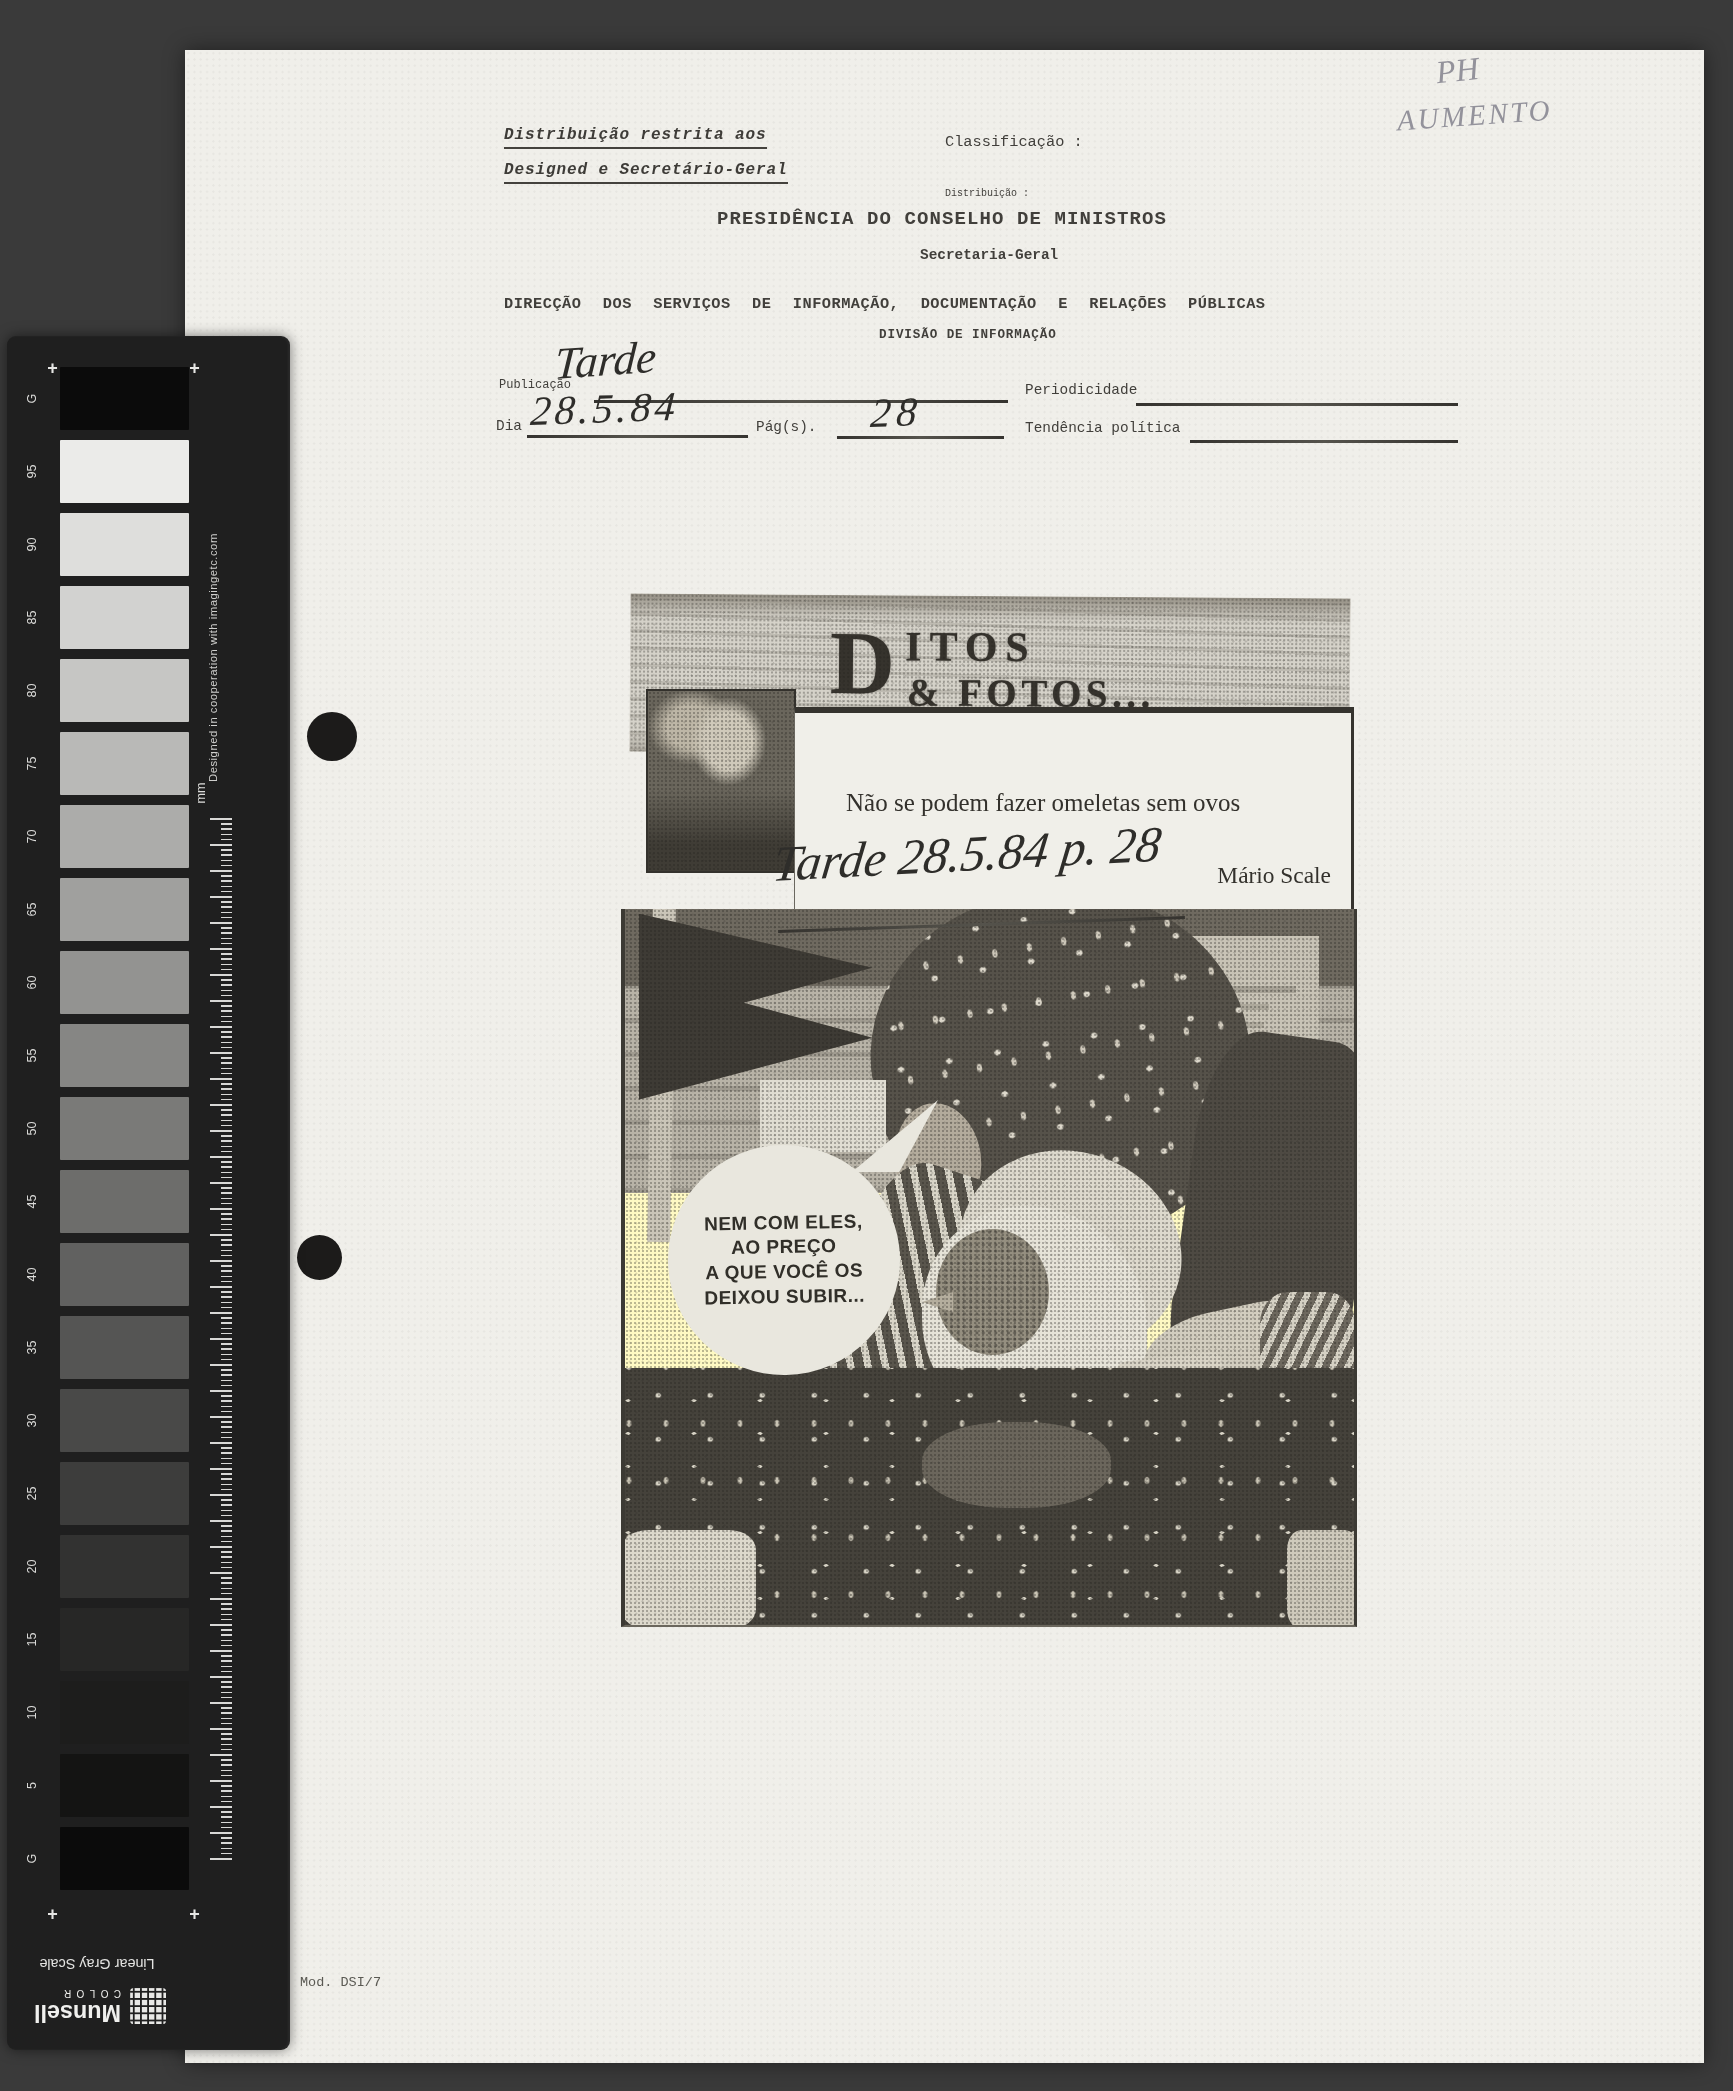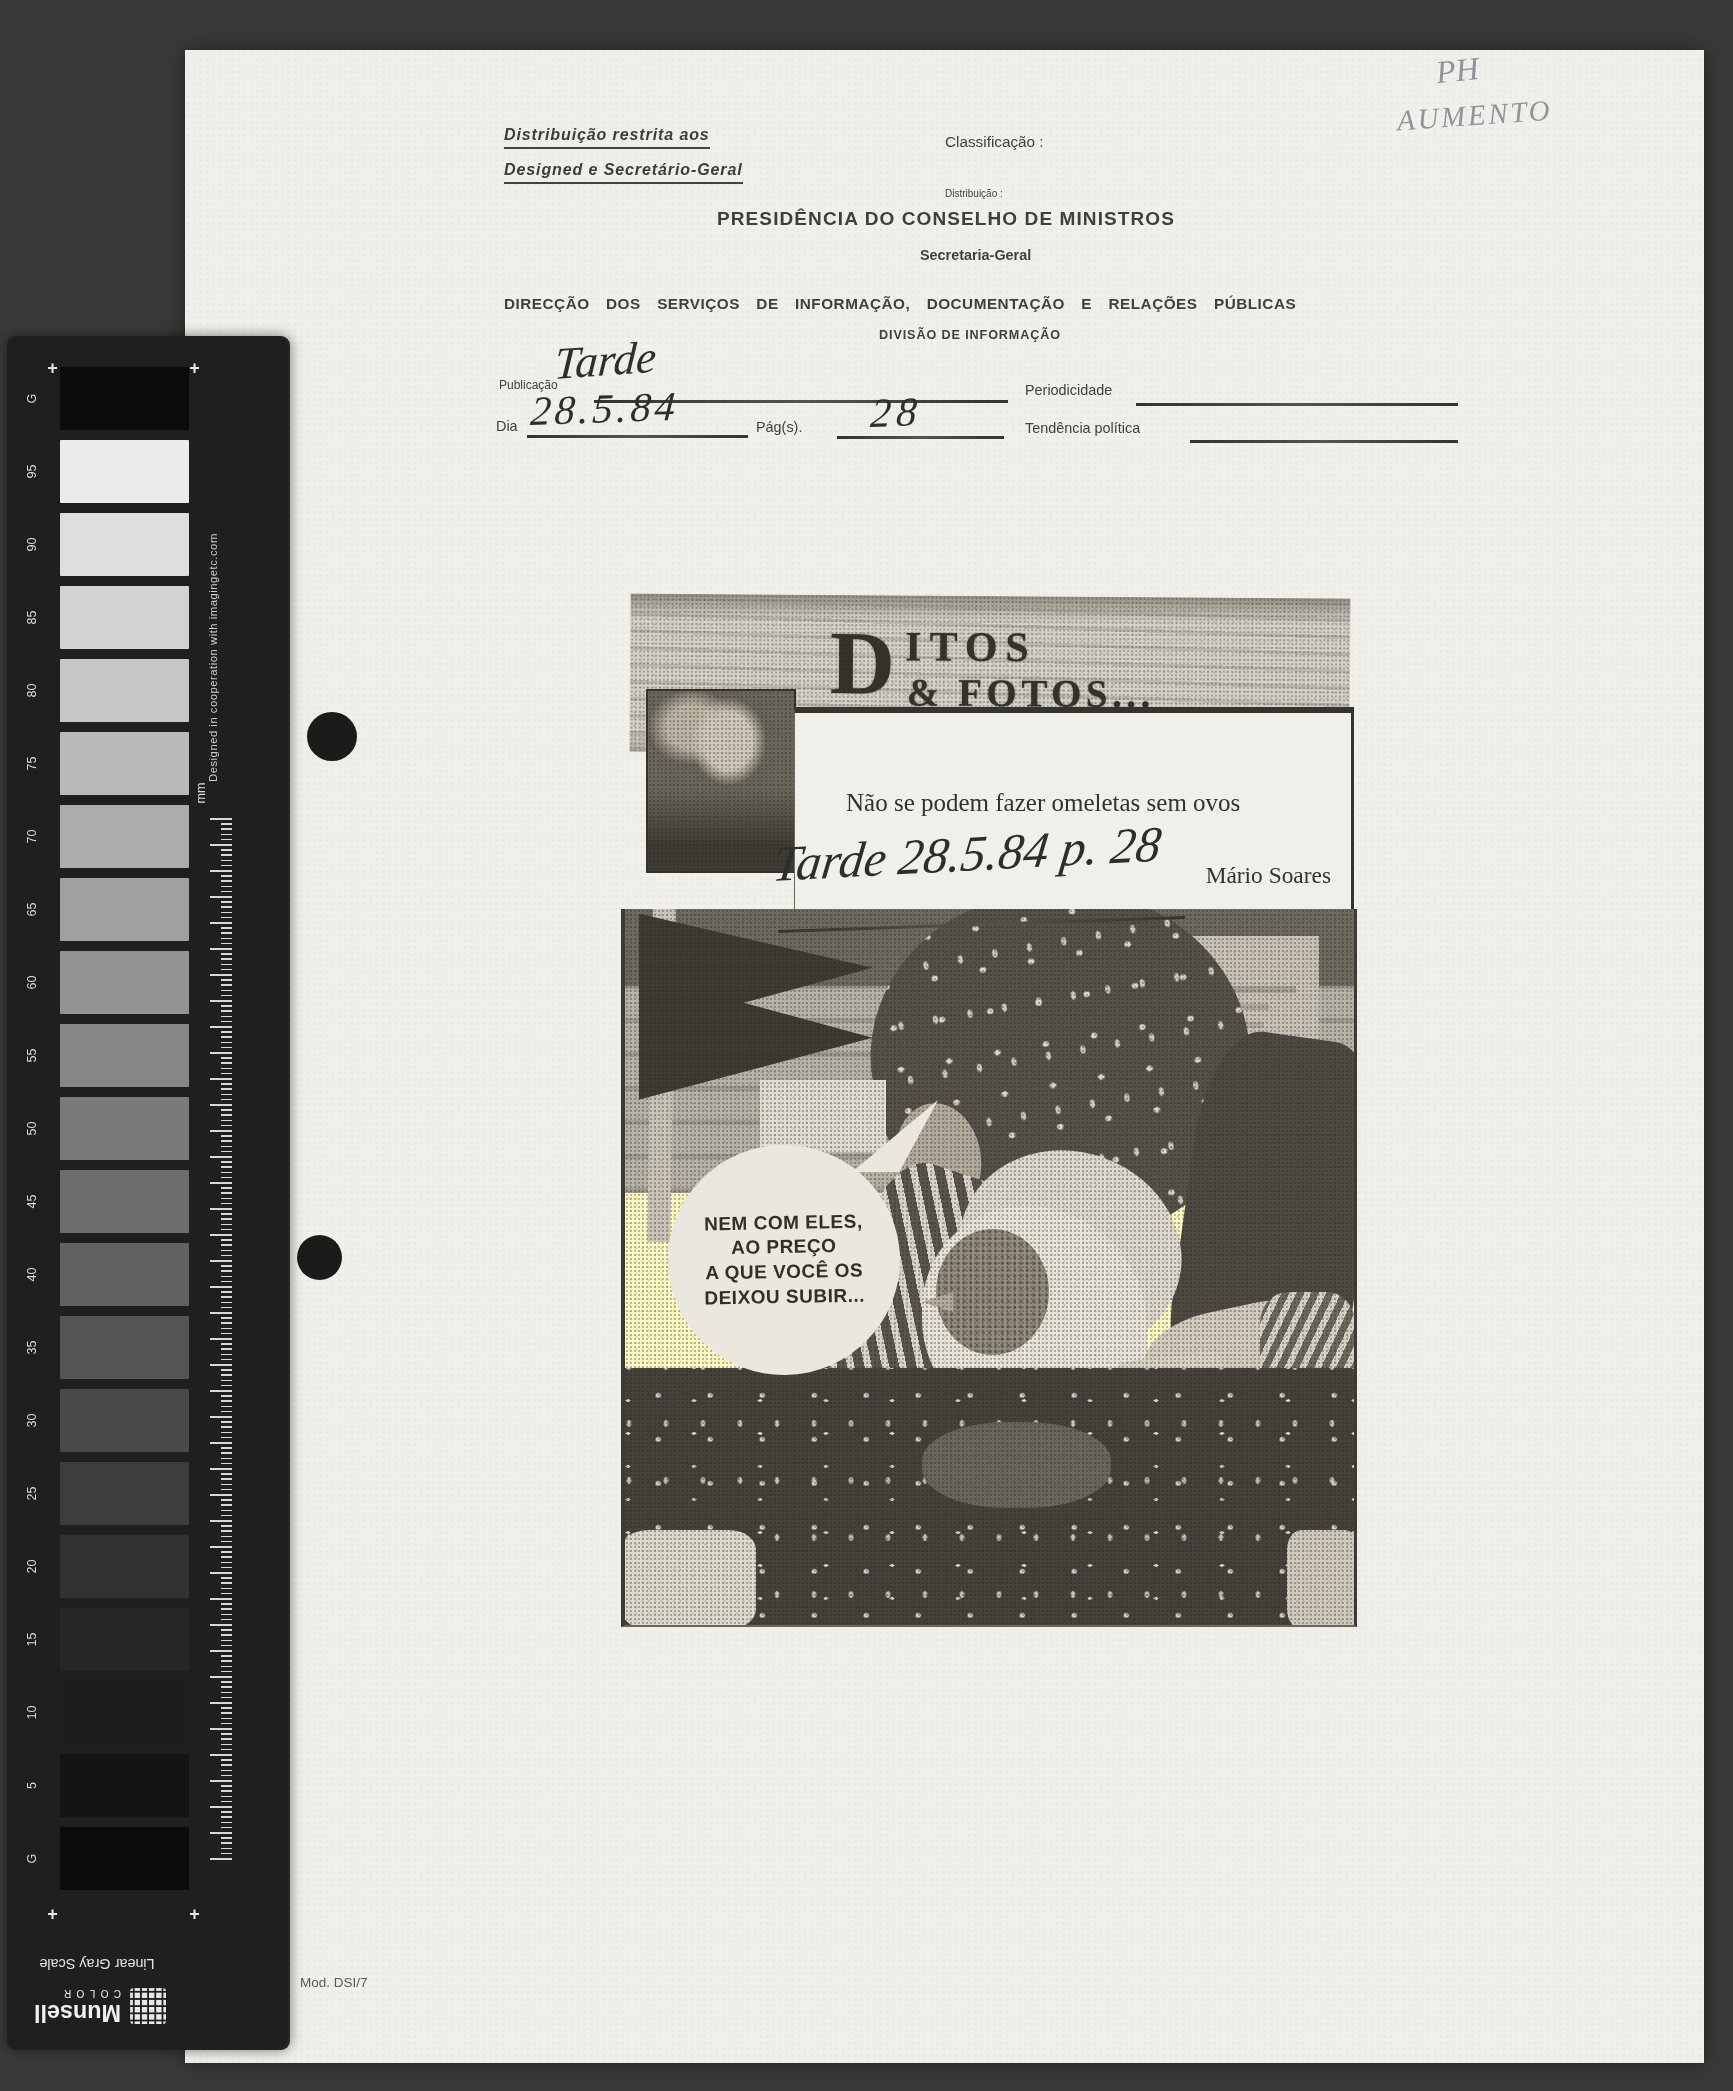--- a/index.html
+++ b/index.html
@@ -6,21 +6,21 @@
   #stage{position:relative;width:1734px;height:2092px;background:#3a3a3a;overflow:hidden;
          font-family:"Liberation Sans",sans-serif;color:#3b3a37;}
   
   .paper{position:absolute;left:185px;top:50px;width:1519px;height:2013px;background:#f0efea;
          box-shadow:0 0 20px rgba(0,0,0,.45);}
   .paper::after{content:"";position:absolute;inset:0;
          background-image:radial-gradient(rgba(60,58,52,.05) 0.9px,transparent 1.3px);
          background-size:6.3px 6.3px;pointer-events:none;}
   .dot{position:absolute;border-radius:50%;background:#1c1b1a;}
   
-  .lab{position:absolute;white-space:nowrap;color:#413f3b;}
+  .lab{position:absolute;white-space:nowrap;color:#413f3b;font-family:Liberation Mono, monospace;}
   .stamp{font-style:italic;font-weight:bold;font-size:16px;letter-spacing:0.9px;color:#3e3c38;
          border-bottom:2.7px solid #44423d;padding-bottom:2.7px;}
   .fline{position:absolute;height:2.7px;background:linear-gradient(90deg,#35332f,#55534c,#35332f);}
   .hand{position:absolute;white-space:nowrap;font-family:"Liberation Serif",serif;font-style:italic;
         color:#2e2d2a;transform-origin:left bottom;}
   .pencil{position:absolute;white-space:nowrap;font-family:"Liberation Serif",serif;font-style:italic;
         color:#93929b;}
   
   .strip{position:absolute;left:7.2px;top:336px;width:283px;height:1714px;background:#1f1f1f;
          border-radius:9px;box-shadow:inset -1.8px 0 2.7px rgba(255,255,255,.06),0 0 12.6px rgba(0,0,0,.5);}
@@ -128,21 +128,21 @@
     <div class="streaks"></div>
     <span class="serifb" style="left:200px;top:16px;font-size:90px;">D</span>
     <span class="serifb" style="left:275px;top:27px;font-size:42px;letter-spacing:8px;">ITOS</span>
     <span class="serifb" style="left:277px;top:74px;font-size:39px;letter-spacing:4.5px;">&amp; FOTOS...</span>
   </div>
 
   <div class="portrait grain"></div>
 
   <div class="qbox">
     <div class="qtext">Não se podem fazer omeletas sem ovos</div>
-    <div class="qauthor">Mário Soares</div>
+    <div class="qauthor">Mário Scale</div>
   </div>
 
   <div class="hand" style="left:770px;top:835px;font-size:50px;transform:rotate(-3deg) skewX(-10deg);z-index:4;">Tarde 28.5.84 p. 28</div>
   <div class="fline" style="left:778px;top:923px;width:407px;transform:rotate(-2deg);z-index:4;"></div>
 
   <div class="photo grain">
 
     <div class="ph" style="left:0;top:0;width:729px;height:77px;background:#6f6a60;"></div>
     <div class="ph" style="left:0;top:77px;width:729px;height:207px;background:#b8b3a7;
          background-image:repeating-linear-gradient(0deg,rgba(90,86,78,.25) 0 5.4px,transparent 5.4px 34px);"></div>

